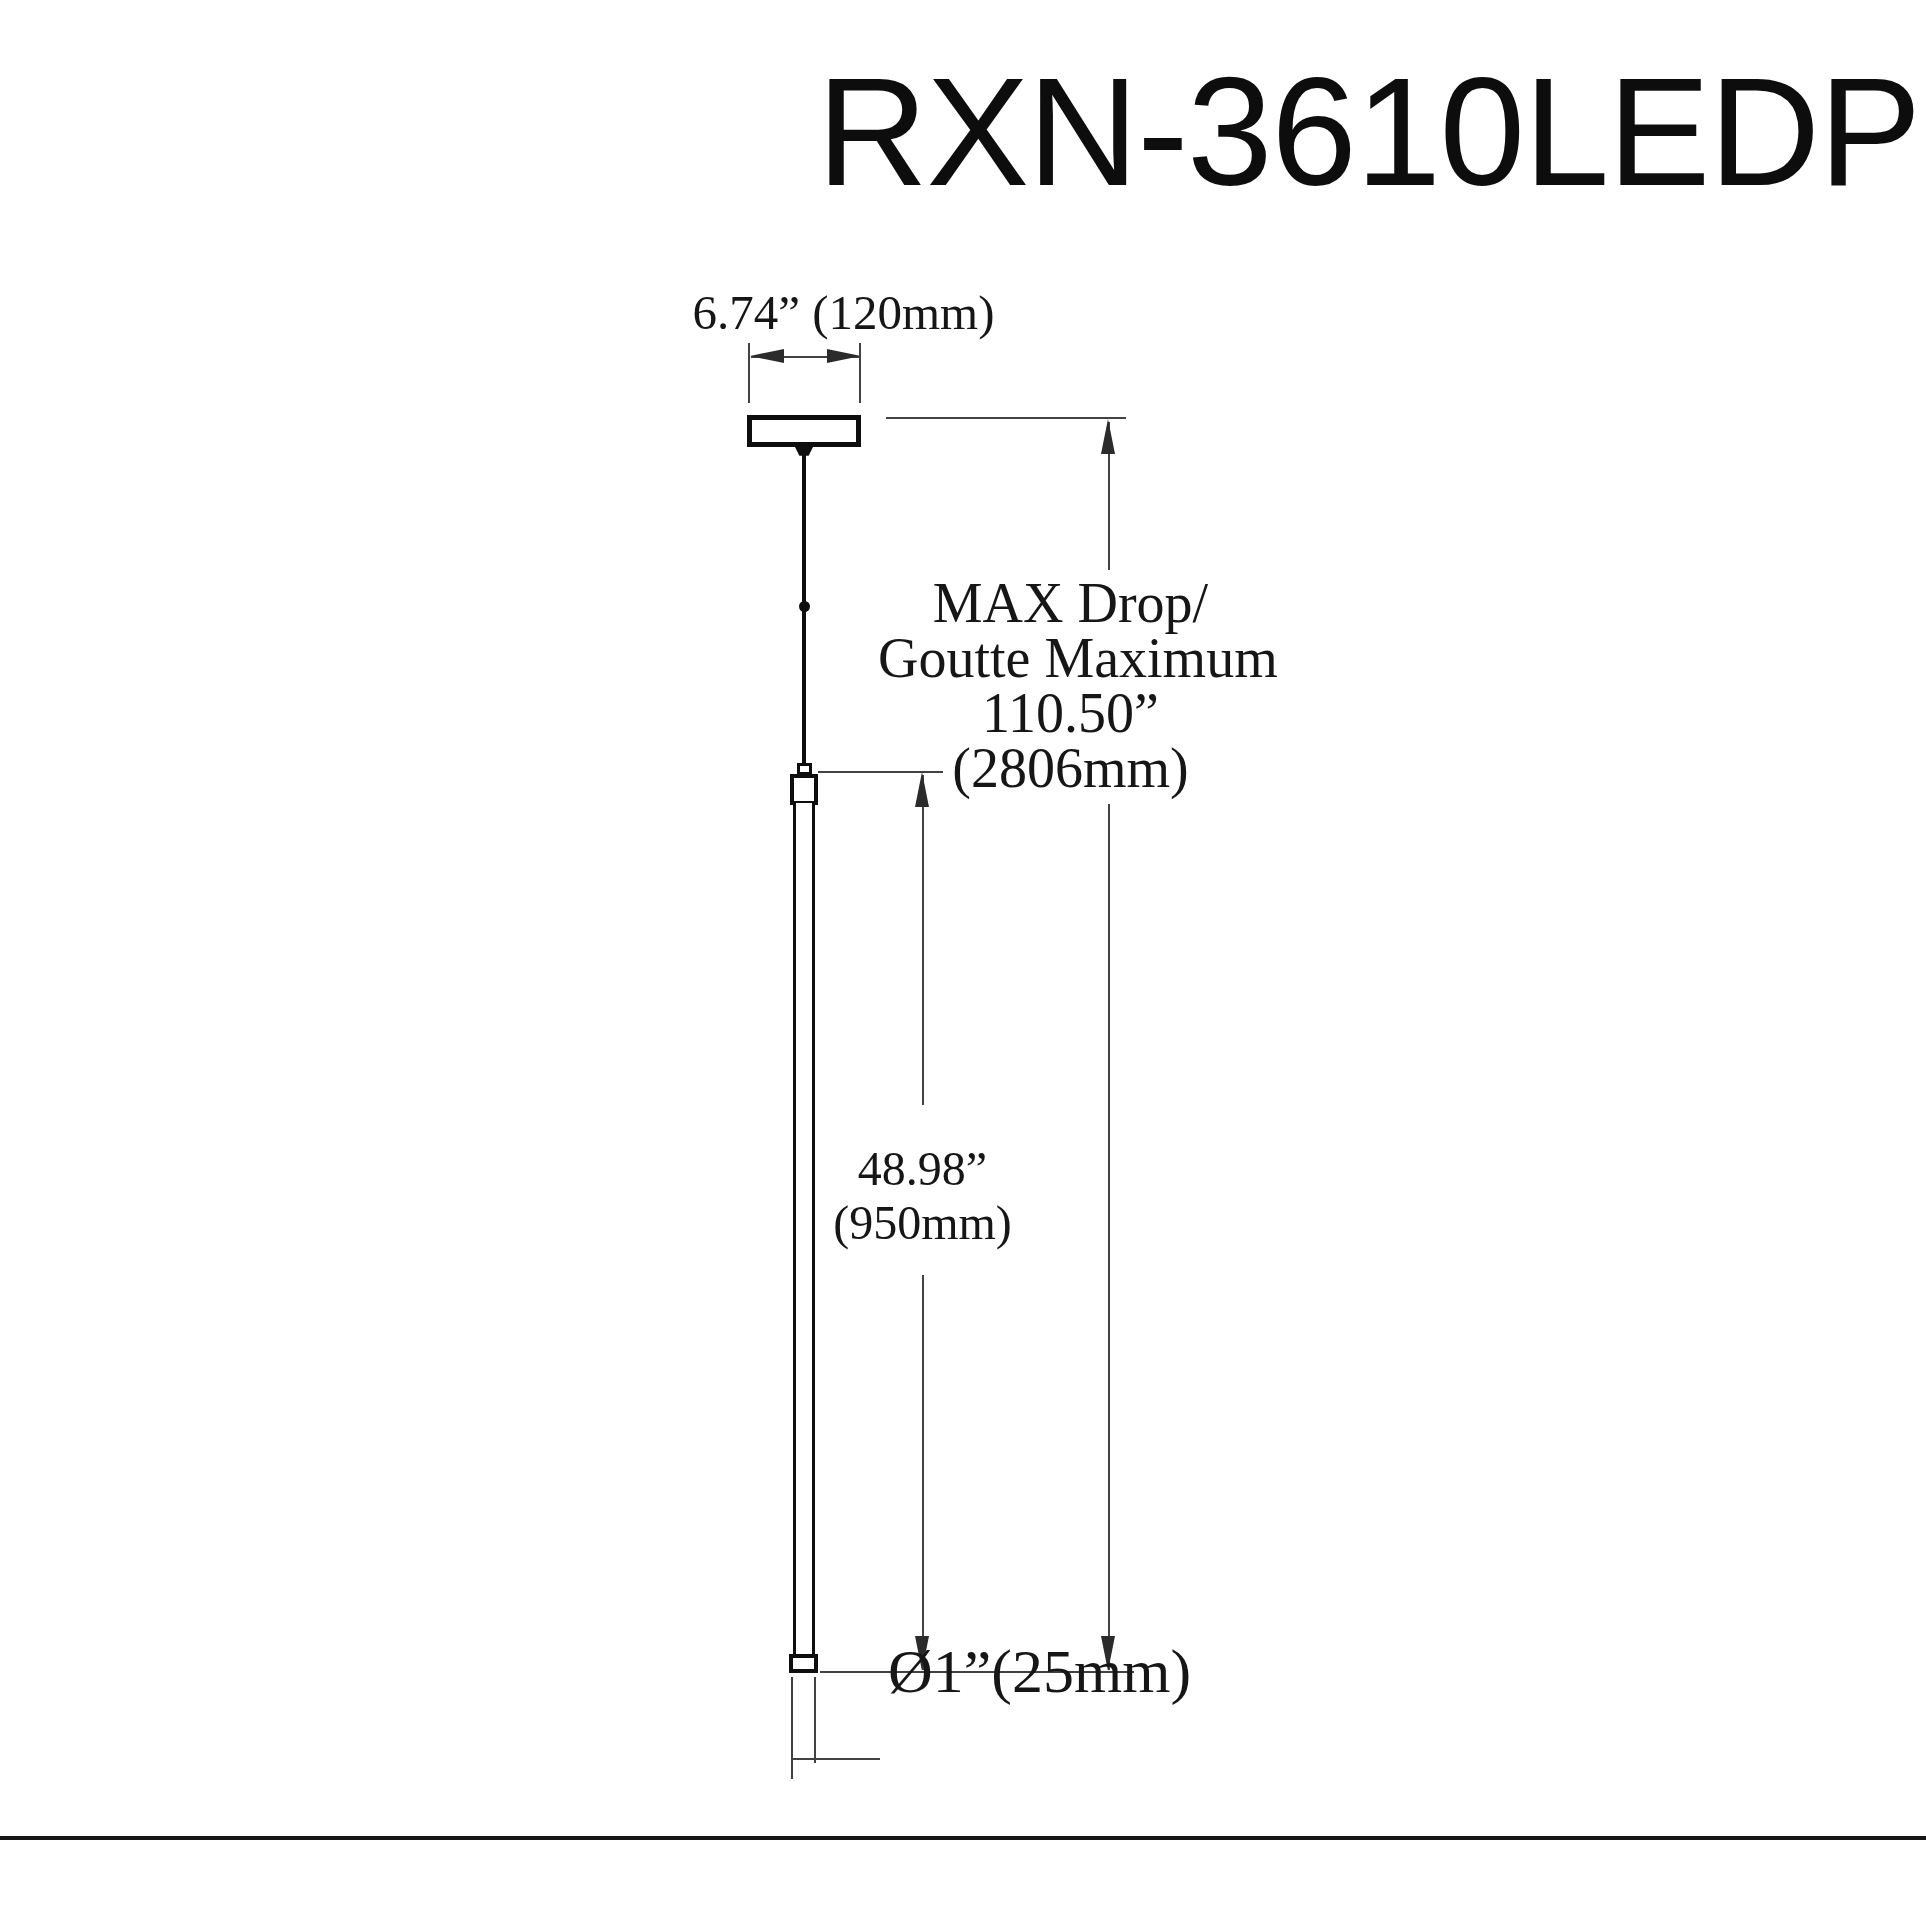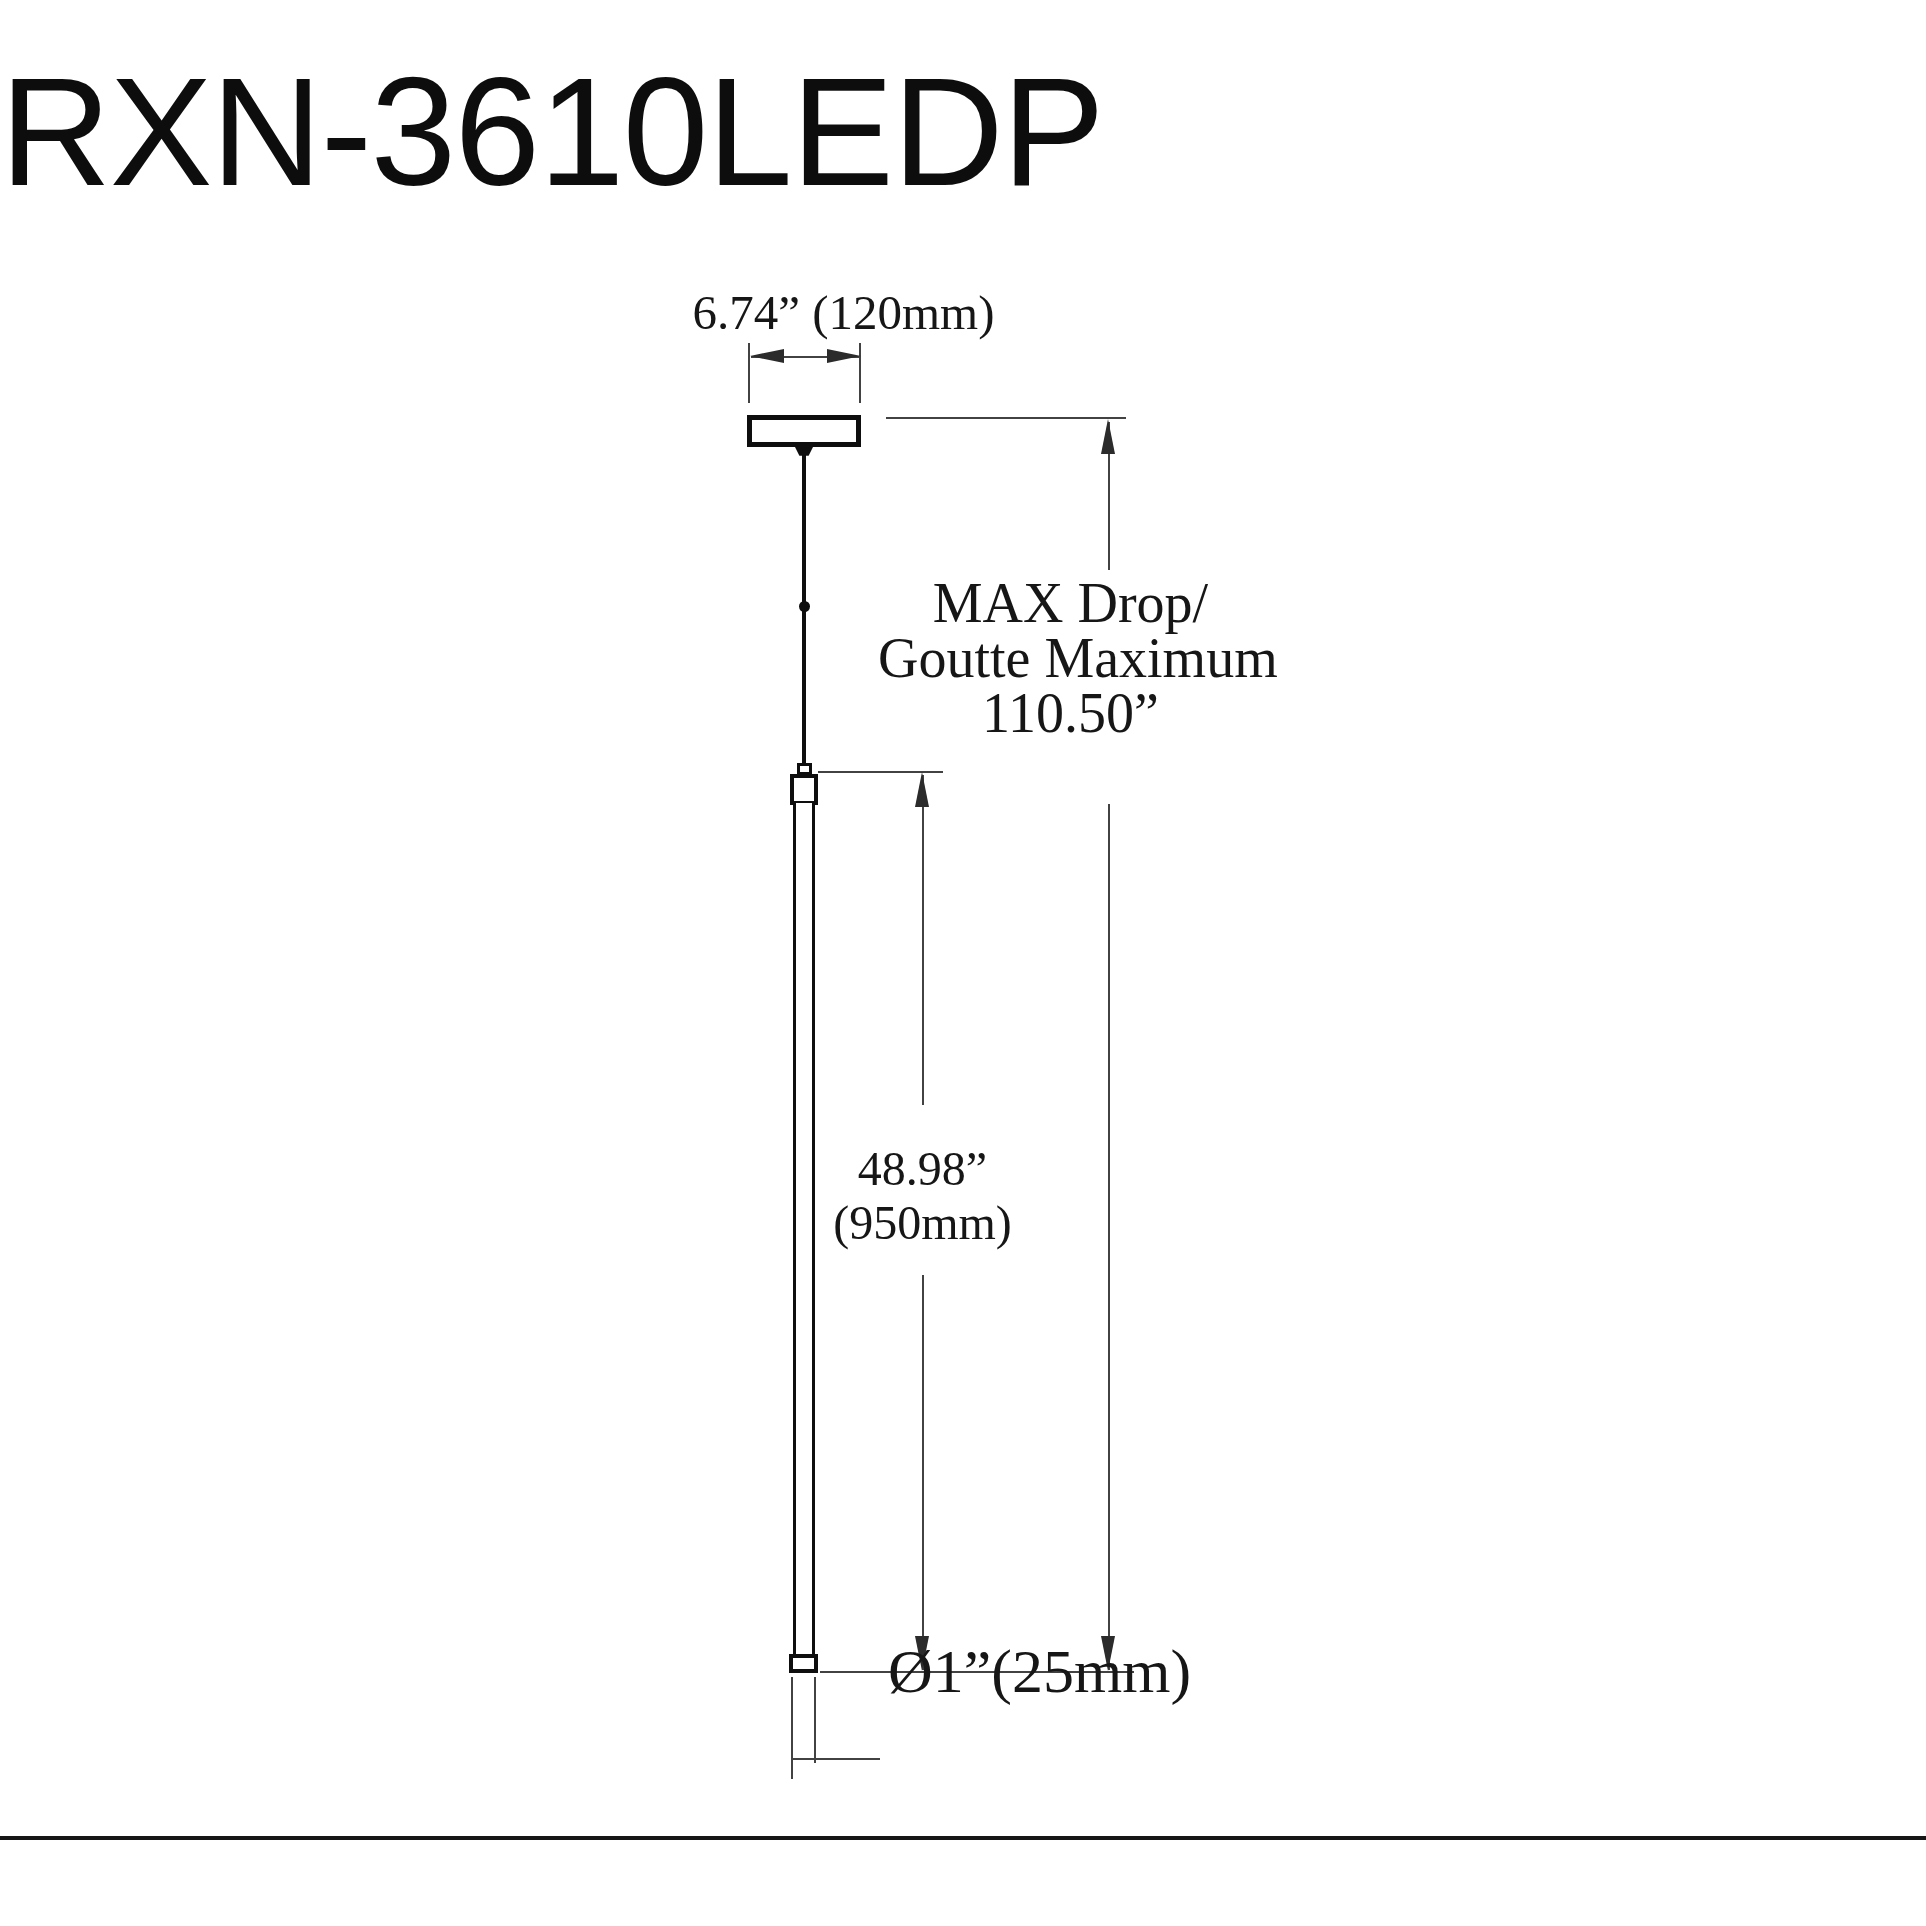--- a/index.html
+++ b/index.html
@@ -25,21 +25,21 @@
   .ah-right{border-top:7.7px solid transparent;border-bottom:7.7px solid transparent;border-left:34px solid #2b2b2b;}
   .dim-text{
     position:absolute;
     font-family:"Liberation Serif", serif;
     color:#161616;
     white-space:nowrap;
   }
   .title{
     position:absolute;
     left:0; top:40px; width:1920px;
-    text-align:left;
+    text-align:right;
     font-family:"Liberation Sans", sans-serif;
     font-size:154px;
     letter-spacing:-1.5px;
     color:#0d0d0d;
     line-height:1.2;
   }
   .center-block{text-align:center;}
 </style>
 </head>
 <body>
@@ -69,20 +69,21 @@
 <div class="hline" style="left:886px;top:417px;width:240px;"></div>
 <div class="vline" style="left:1108px;top:422px;height:148px;"></div>
 <div class="vline" style="left:1108px;top:804px;height:866px;"></div>
 <div class="ah ah-up" style="left:1101px;top:419px;"></div>
 <div class="ah ah-down" style="left:1101px;top:1636px;"></div>
 
 <div class="dim-text center-block" style="left:878px;top:576px;width:385px;font-size:56px;line-height:55px;">
   <div>MAX Drop/</div>
   <div>Goutte Maximum</div>
   <div>110.50”</div>
+  <div>(2806mm)</div>
 </div>
 
 <div class="hline" style="left:818px;top:771px;width:125px;"></div>
 <div class="vline" style="left:922px;top:775px;height:330px;"></div>
 <div class="vline" style="left:922px;top:1275px;height:395px;"></div>
 <div class="ah ah-up" style="left:915px;top:772px;"></div>
 <div class="ah ah-down" style="left:915px;top:1636px;"></div>
 
 <div class="dim-text center-block" style="left:730px;top:1142px;width:385px;font-size:48px;line-height:54px;">
   <div>48.98”</div>

